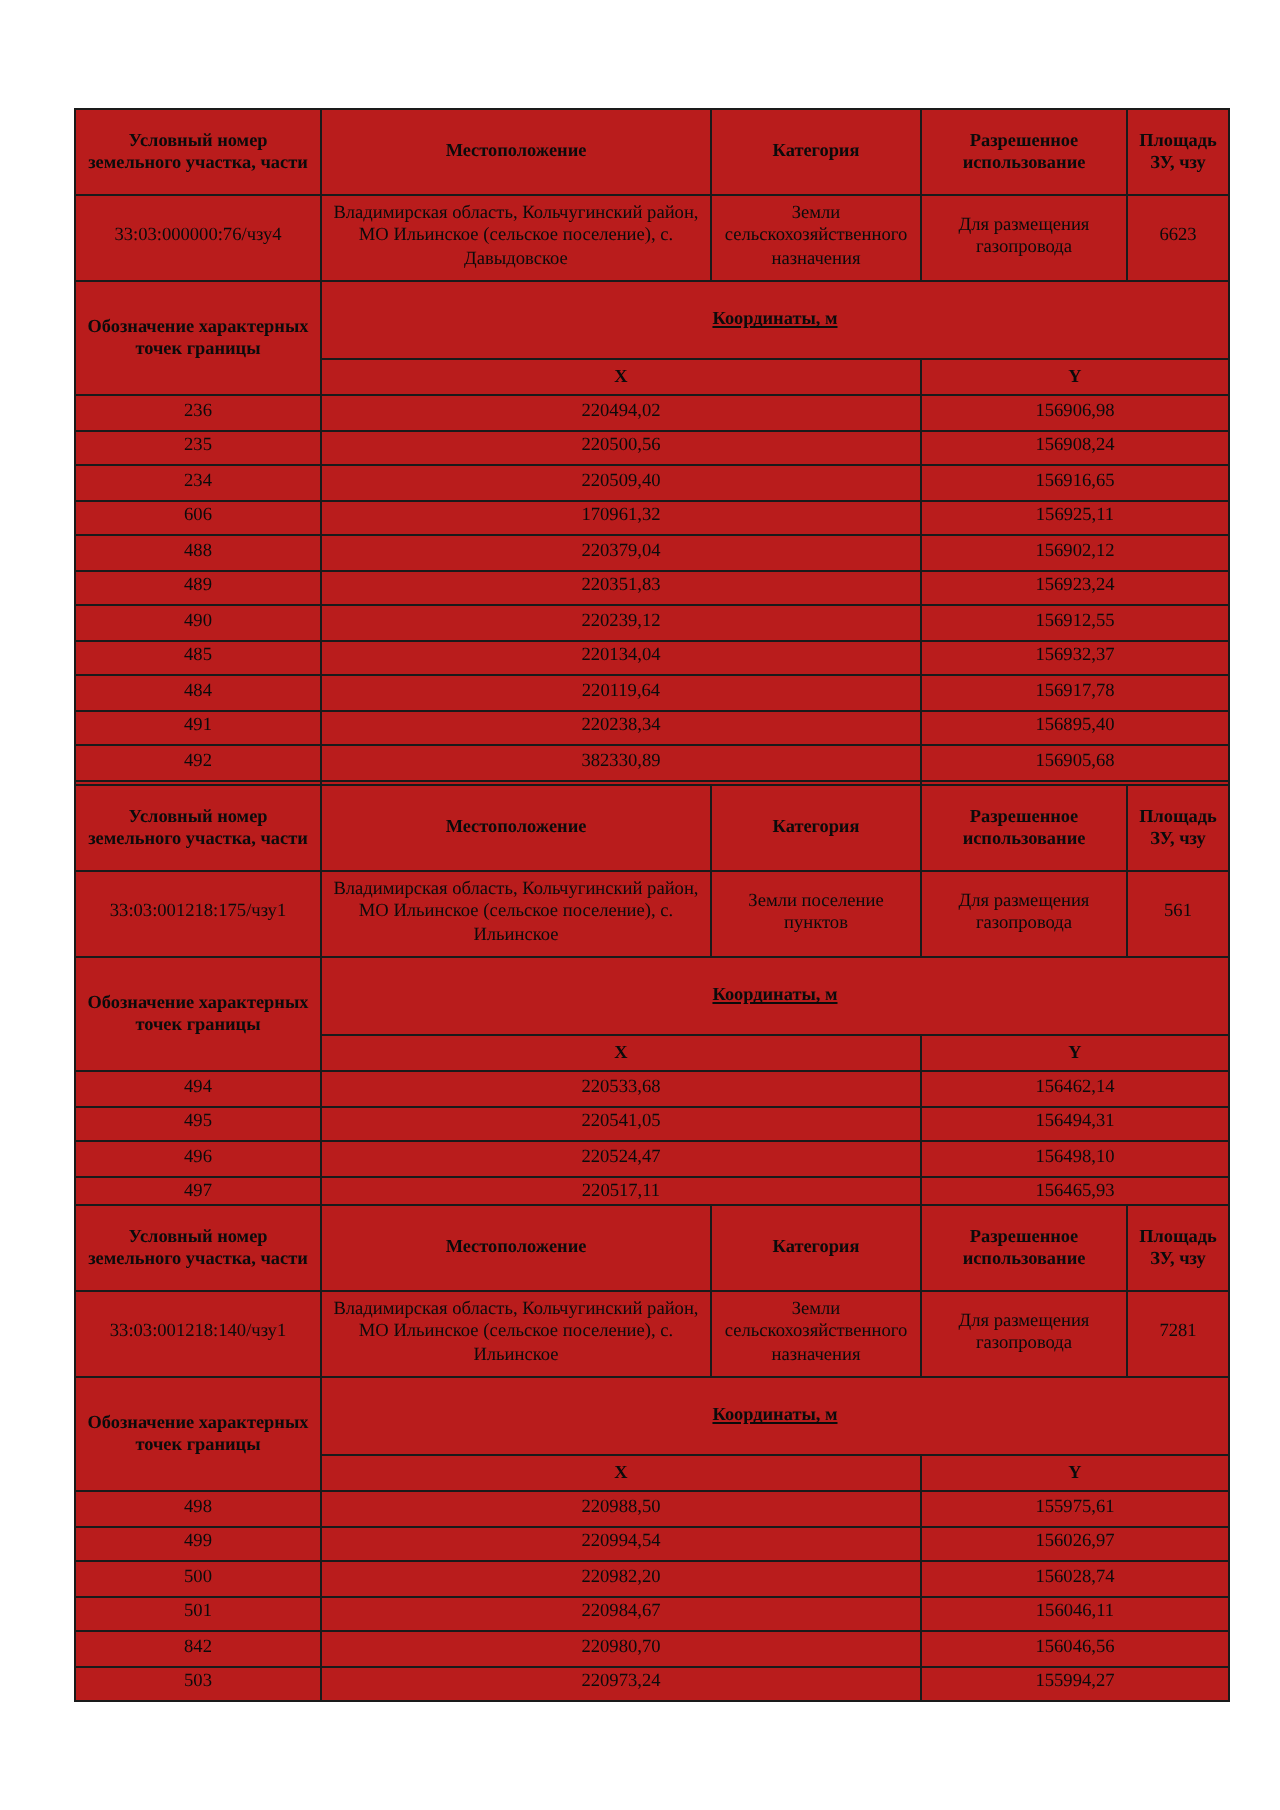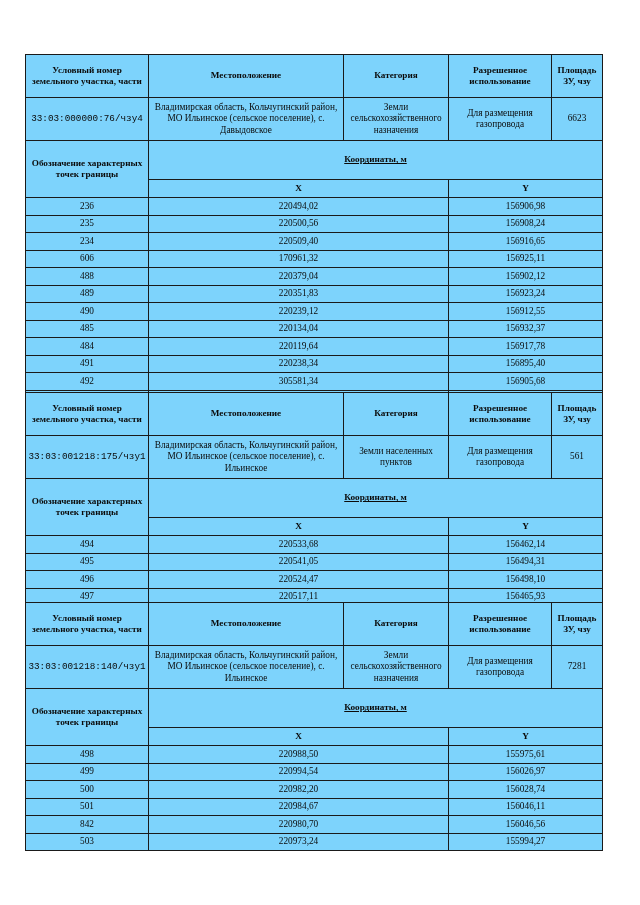--- a/index.html
+++ b/index.html
@@ -18,25 +18,25 @@
   .page {
     position: relative;
     width: 640px;
     height: 905px;
     box-sizing: border-box;
     padding: 0;
     background: #ffffff;
   }
   .doc-table {
     position: absolute;
-    left: 25px;
+    left: 37px;
     width: 577px;
     border-collapse: collapse;
     table-layout: fixed;
-    background: #7dd3fc;
+    background: #b91c1c;
   }
   .doc-table td,
   .doc-table th {
     border: 1px solid #1a1a1a;
     padding: 1px 2px;
     vertical-align: middle;
     text-align: center;
     font-size: 9.3px;
     line-height: 11.4px;
     font-weight: normal;
@@ -53,21 +53,21 @@
   col.c3 { width: 105px; }
   col.c4 { width: 103px; }
   col.c5 { width: 51px; }
 
   .row-head th { height: 40px; }
   .row-info td { height: 40px; }
   .row-coord-title th { height: 36px; }
   .row-xy th { height: 15px; }
   .row-data td { height: 14.5px; }
 
-  .cell-cad { font-size: 9.2px; font-family: Liberation Mono, monospace; }
+  .cell-cad { font-size: 9.2px; }
   .cell-loc { font-size: 9.4px; line-height: 12px; }
   .cell-cat { font-size: 9.2px; line-height: 11.6px; }
   .cell-use { font-size: 9.4px; line-height: 12px; }
   .cell-area { font-size: 9.4px; }
   .cell-xy-head { font-size: 10px; font-weight: bold; }
   .cell-coordtitle { font-size: 9.6px; font-weight: bold; text-decoration: underline; }
   .cell-pointlabel { font-size: 9.2px; font-weight: bold; line-height: 11.5px; }
   .cell-num { font-size: 9.3px; }
 
   
@@ -156,21 +156,21 @@
         <td colspan="2" class="cell-num">220119,64</td>
         <td colspan="2" class="cell-num">156917,78</td>
       </tr>
       <tr class="row-data">
         <td class="cell-num">491</td>
         <td colspan="2" class="cell-num">220238,34</td>
         <td colspan="2" class="cell-num">156895,40</td>
       </tr>
       <tr class="row-data">
         <td class="cell-num">492</td>
-        <td colspan="2" class="cell-num">305581,34</td>
+        <td colspan="2" class="cell-num">382330,89</td>
         <td colspan="2" class="cell-num">156905,68</td>
       </tr>
       <tr class="row-data">
         <td class="cell-num">493</td>
         <td colspan="2" class="cell-num">220374,70</td>
         <td colspan="2" class="cell-num">156883,97</td>
       </tr>
     </tbody>
   </table>
 
@@ -186,21 +186,21 @@
       <tr class="row-head">
         <th class="cell-hdr">Условный номер земельного участка, части</th>
         <th class="cell-hdr">Местоположение</th>
         <th class="cell-hdr">Категория</th>
         <th class="cell-hdr">Разрешенное использование</th>
         <th class="cell-hdr">Площадь ЗУ, чзу</th>
       </tr>
       <tr class="row-info">
         <td class="cell-cad">33:03:001218:175/чзу1</td>
         <td class="cell-loc">Владимирская область, Кольчугинский район, МО Ильинское (сельское поселение), с. Ильинское</td>
-        <td class="cell-cat">Земли населенных пунктов</td>
+        <td class="cell-cat">Земли поселение пунктов</td>
         <td class="cell-use">Для размещения газопровода</td>
         <td class="cell-area">561</td>
       </tr>
       <tr class="row-coord-title">
         <th rowspan="2" class="cell-pointlabel">Обозначение характерных точек границы</th>
         <th colspan="4" class="cell-coordtitle">Координаты, м</th>
       </tr>
       <tr class="row-xy">
         <th colspan="2" class="cell-xy-head">X</th>
         <th colspan="2" class="cell-xy-head">Y</th>

